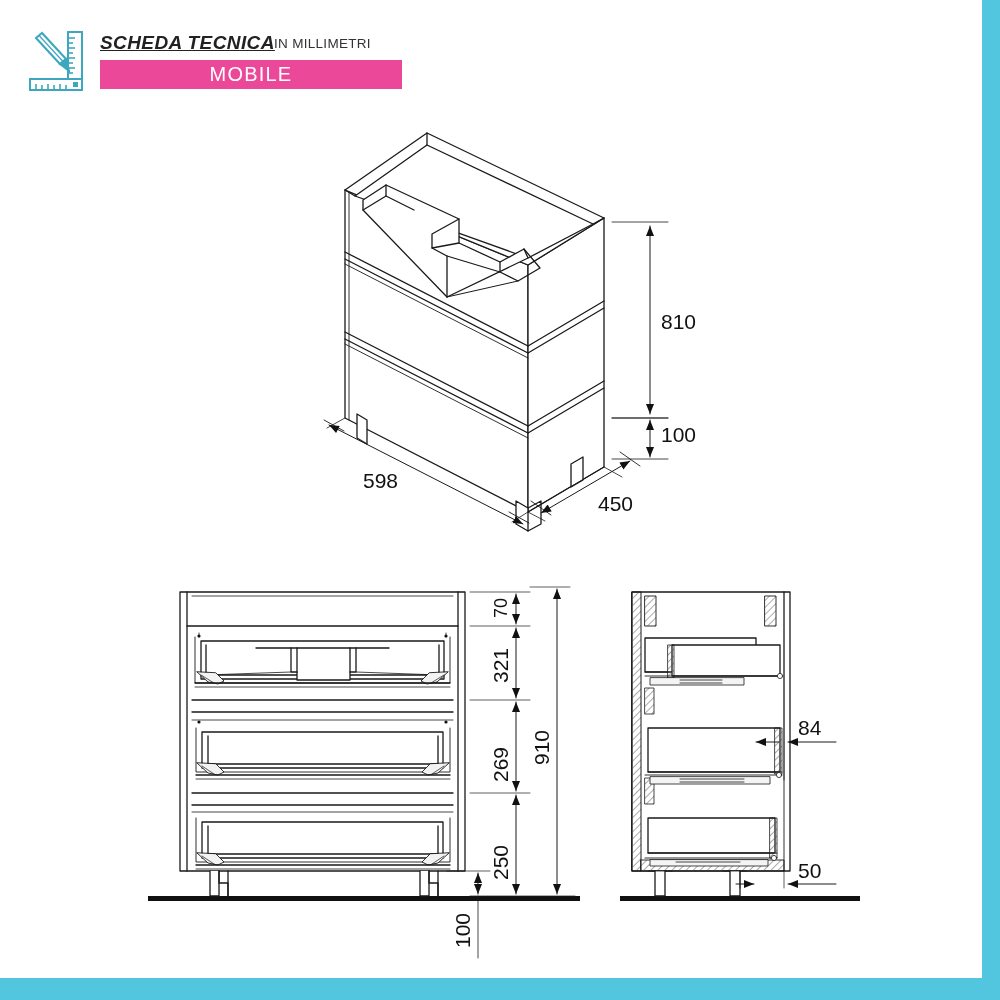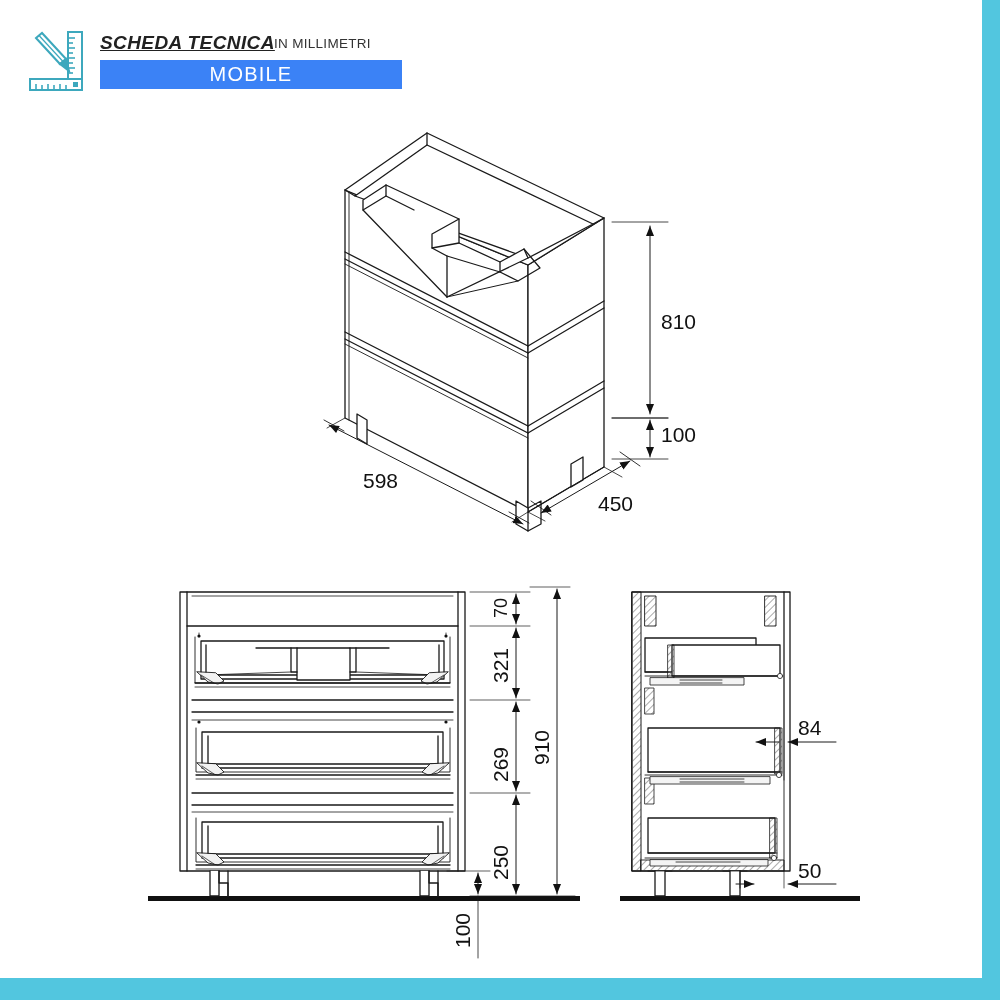--- a/index.html
+++ b/index.html
@@ -70,21 +70,21 @@
     letter-spacing: 0.3px;
     color: #333333;
     white-space: nowrap;
   }
   #banner {
     position: absolute;
     left: 78px;
     top: 34px;
     width: 302px;
     height: 29px;
-    background: #3b82f6;
+    background: #ec4899;
   }
   #banner-label {
     position: absolute;
     left: 0;
     top: 0;
     width: 302px;
     height: 29px;
     line-height: 29px;
     text-align: center;
     color: #ffffff;

